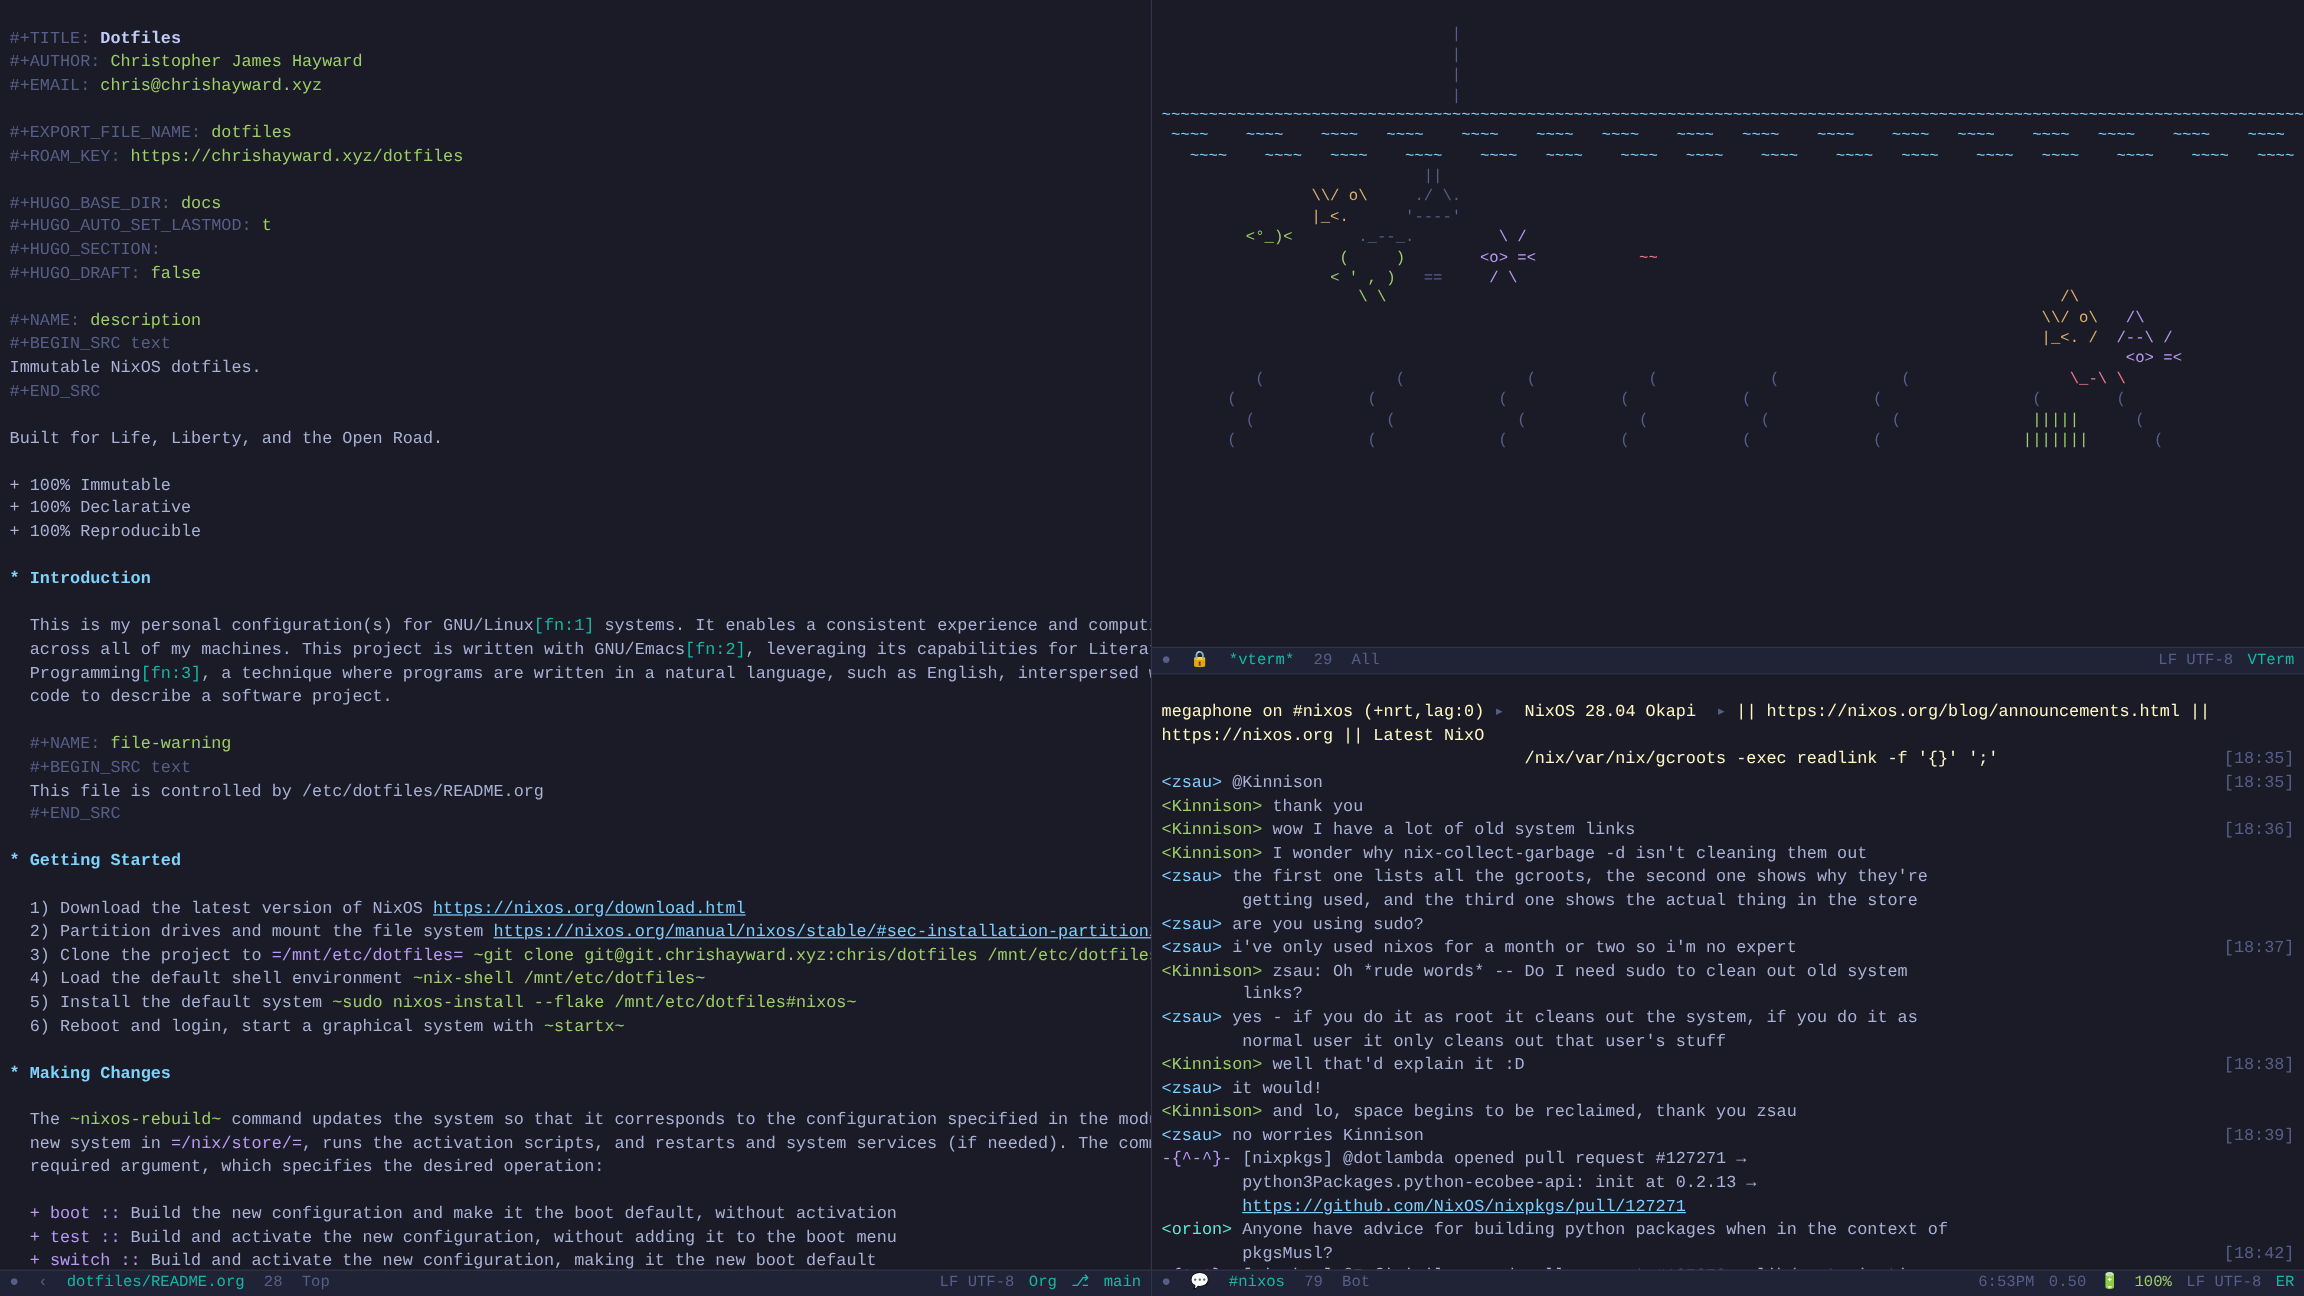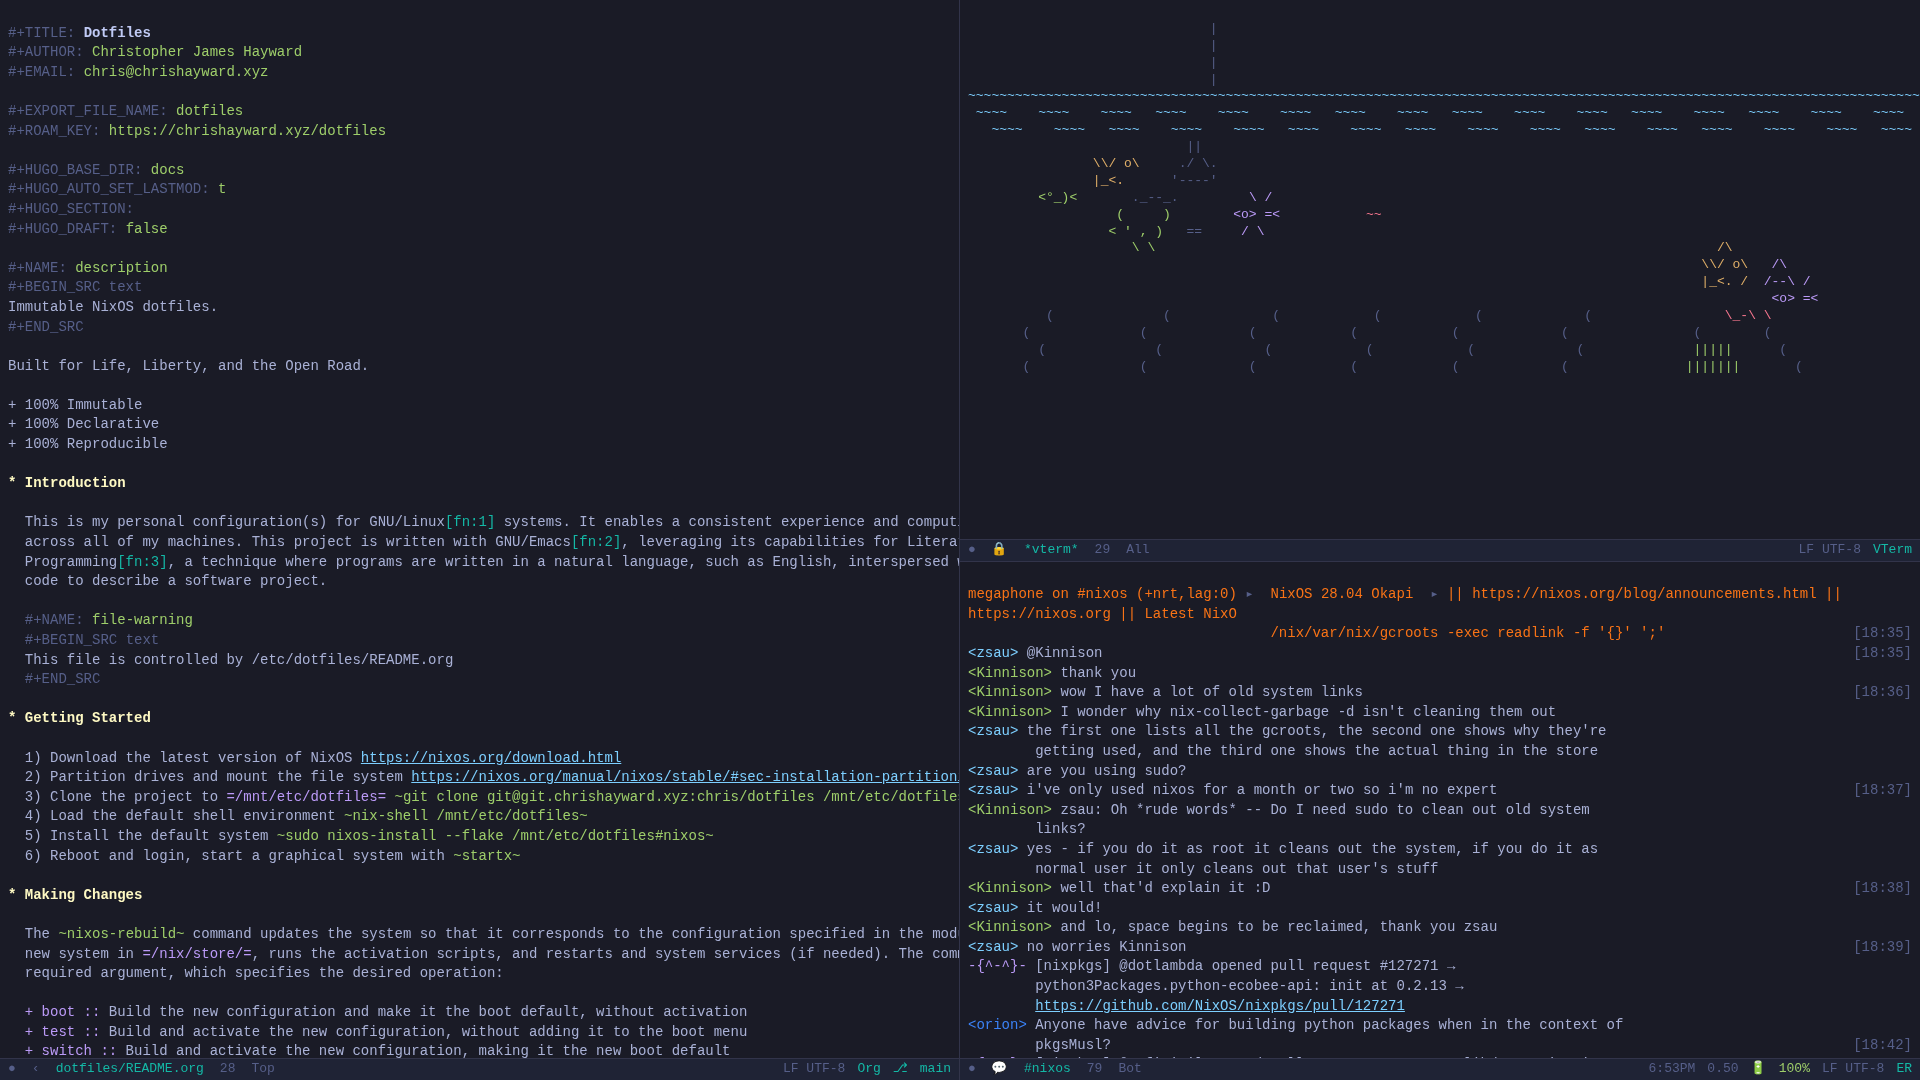--- a/index.html
+++ b/index.html
@@ -10,31 +10,31 @@
 .right-split { display:grid; grid-template-rows:52% 48%; height:100%; }
 .right-top { border-bottom:1px solid #32344a; overflow:hidden; }
 .right-bot { overflow:hidden; }
 .content { padding:4px 8px; white-space:pre; overflow:hidden; height:calc(100% - 22px); }
 .modeline { position:absolute; bottom:0; left:0; right:0; height:22px; background:#1f2335; color:#7aa2f7; display:flex; align-items:center; font-size:13px; padding:0 8px; gap:16px; border-top:1px solid #32344a; }
 .modeline .ml-right { margin-left:auto; display:flex; gap:12px; }
 .prop-key { color:#565f89;text-align:right; }
 .prop-val { color:#9ece6a; }
 .title-val { color:#c0caf5; font-weight:bold; }
 .url { color:#7dcfff; text-decoration:underline; }
-.heading { color:#fef9c3; font-weight:bold; }
+.heading { color:#7dd3fc; font-weight:bold; }
 .fn { color:#14b8a6; }
 .code-inline { color:#bb9af7;text-align:right; }
 .cmd { color:#9ece6a; }
 .begin-src { color:#565f89; }
 .nick1 { color:#9ece6a; }
 .nick2 { color:#7dcfff; }
 .nick3 { color:#bb9af7; }
-.nick4 { color:#3b82f6;text-align:right; }
+.nick4 { color:#5eead4;text-align:right; }
 .time { color:#565f89; float:right;margin-left:12px; }
-.topic { color:#f97316; }
+.topic { color:#fef9c3; }
 .ascii { font-size:13px; line-height:1.3; color:#565f89; }
 .ascii .a1{color:#9ece6a;} .ascii .a2{color:#7dcfff;} .ascii .a3{color:#bb9af7;} .ascii .a4{color:#e0af68;} .ascii .a5{color:#f7768e;}
 .lock-icon,.branch-icon,.dot-icon { display:inline-block; }
 .asciiw { white-space:pre; }
 .ml-item { color:#14b8a6; }
 .ml-dim { color:#565f89; }
 .battery { color:#9ece6a; }
 .readonly-icon { color:#f7768e; }
 </style>
 </head>

